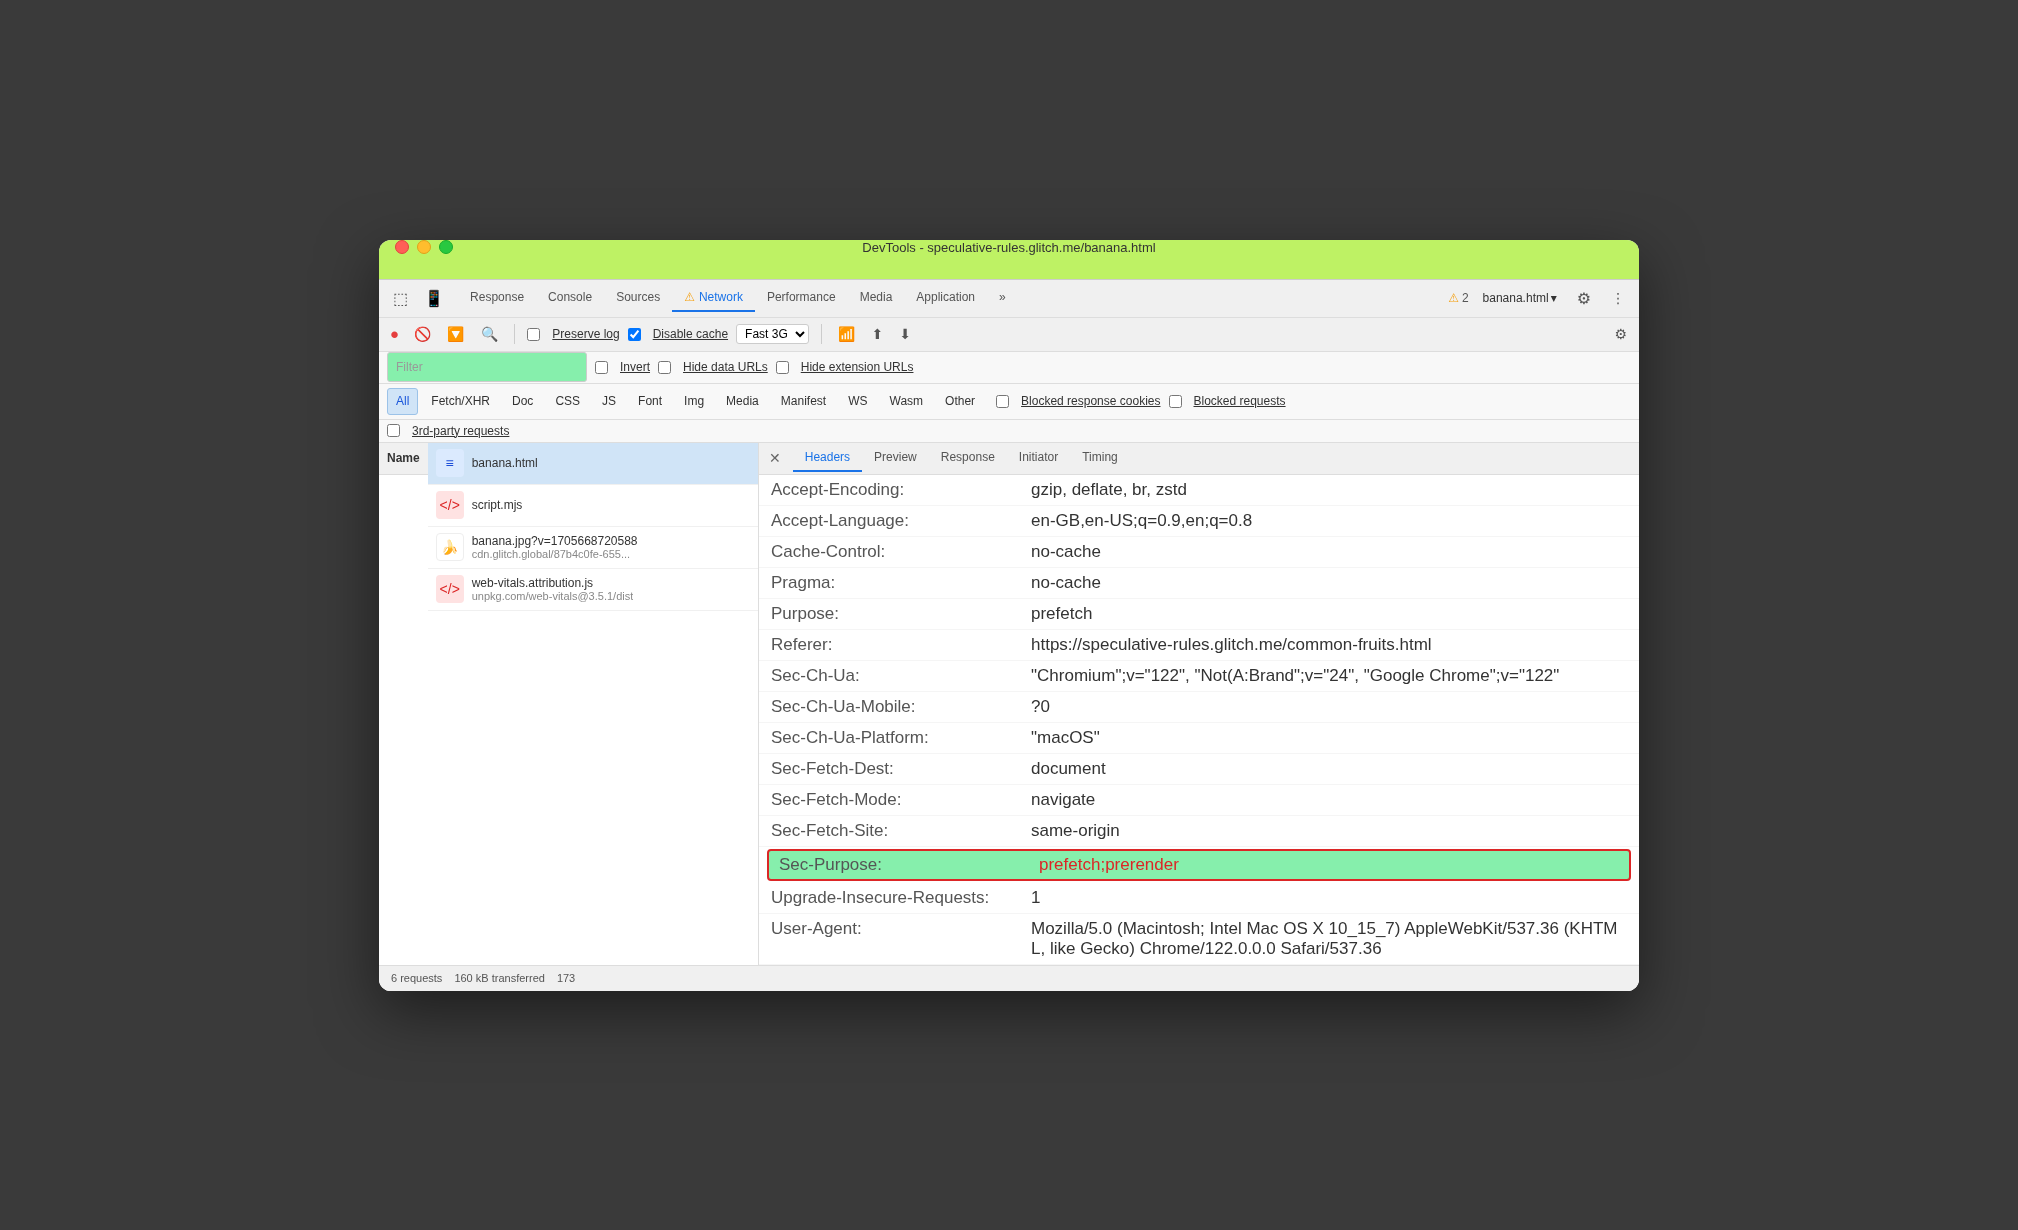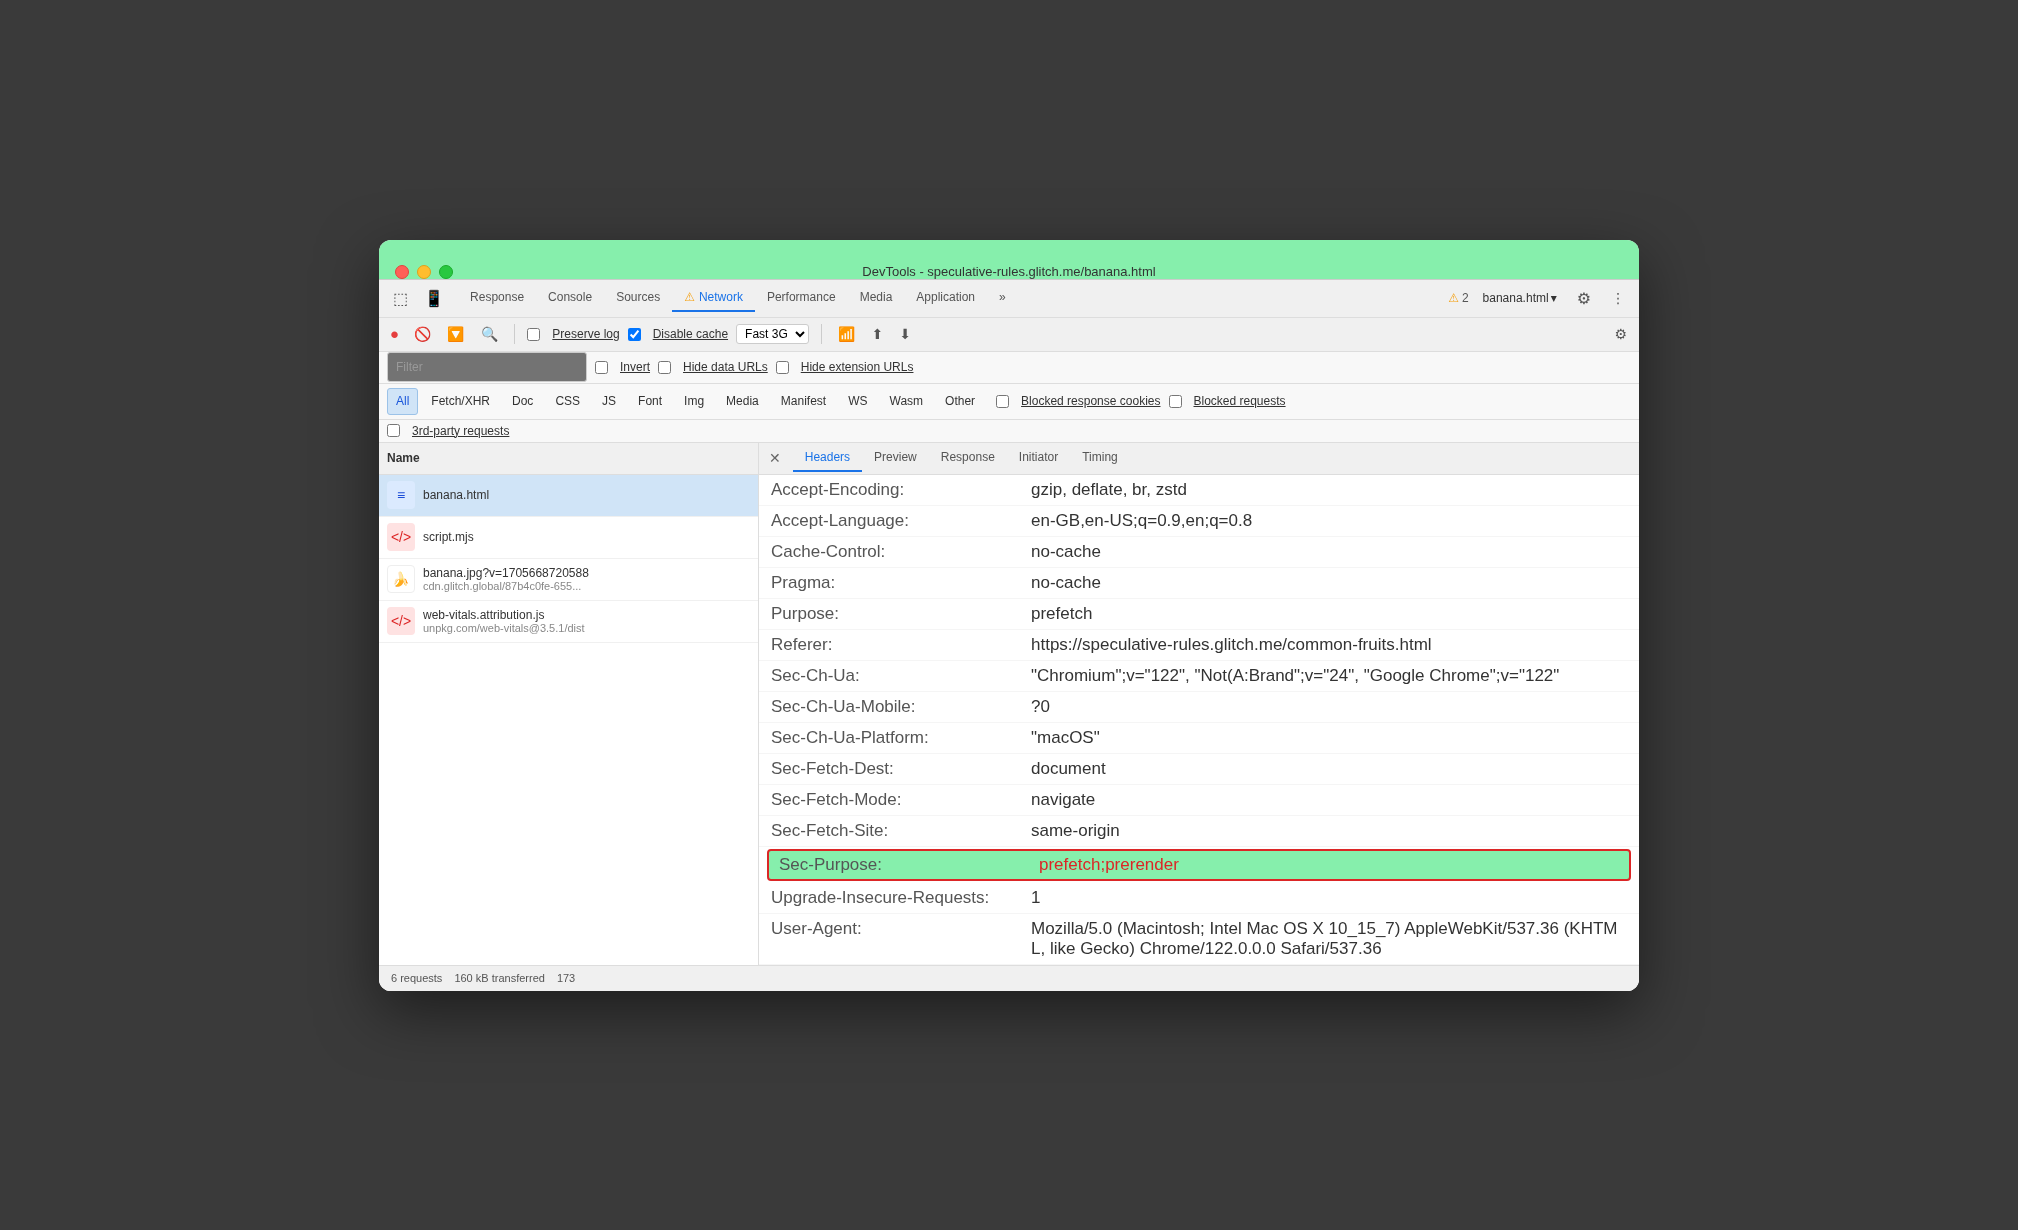--- a/index.html
+++ b/index.html
@@ -12,24 +12,24 @@
       font-family: -apple-system, BlinkMacSystemFont, 'Helvetica Neue', Arial, sans-serif;
     }
     .window {
       width: 1260px;
       background: #f5f5f5;
       border-radius: 12px;
       box-shadow: 0 20px 60px rgba(0,0,0,0.5);
       overflow: hidden;
     }
     .title-bar {
-      background: #86efac;
+      background: #bef264;
       height: 40px;
       display: flex;
-      align-items: flex-end;
+      align-items: flex-start;
       padding: 0 16px;
       border-bottom: 1px solid #ccc;
       position: relative;
     }
     .traffic-lights {
       display: flex;
       gap: 8px;
       align-items: center;
     }
     .traffic-light {
@@ -192,21 +192,21 @@
       gap: 8px;
       height: 32px;
     }
     .filter-input {
       width: 200px;
       height: 30px;
       border: 1px solid #ccc;
       border-radius: 3px;
       padding: 0 8px;
       font-size: 12px;
-      background: #737373;
+      background: #86efac;
     }
     .filter-input::placeholder { color: #999; }
     
     .type-filter {
       display: flex;
       background: #f8f8f8;
       border-bottom: 1px solid #ddd;
       padding: 4px 8px;
       gap: 4px;
       flex-wrap: nowrap;
@@ -248,21 +248,20 @@
       display: flex;
       flex: 1;
       min-height: 480px;
     }
     
     .file-list-panel {
       width: 380px;
       min-width: 380px;
       border-right: 1px solid #ddd;
       display: flex;
-      flex-direction: column;
     }
     .file-list-header {
       background: #f0f0f0;
       border-bottom: 1px solid #ddd;
       padding: 6px 8px;
       font-size: 12px;
       font-weight: 600;
       color: #333;
       height: 32px;
       display: flex;

